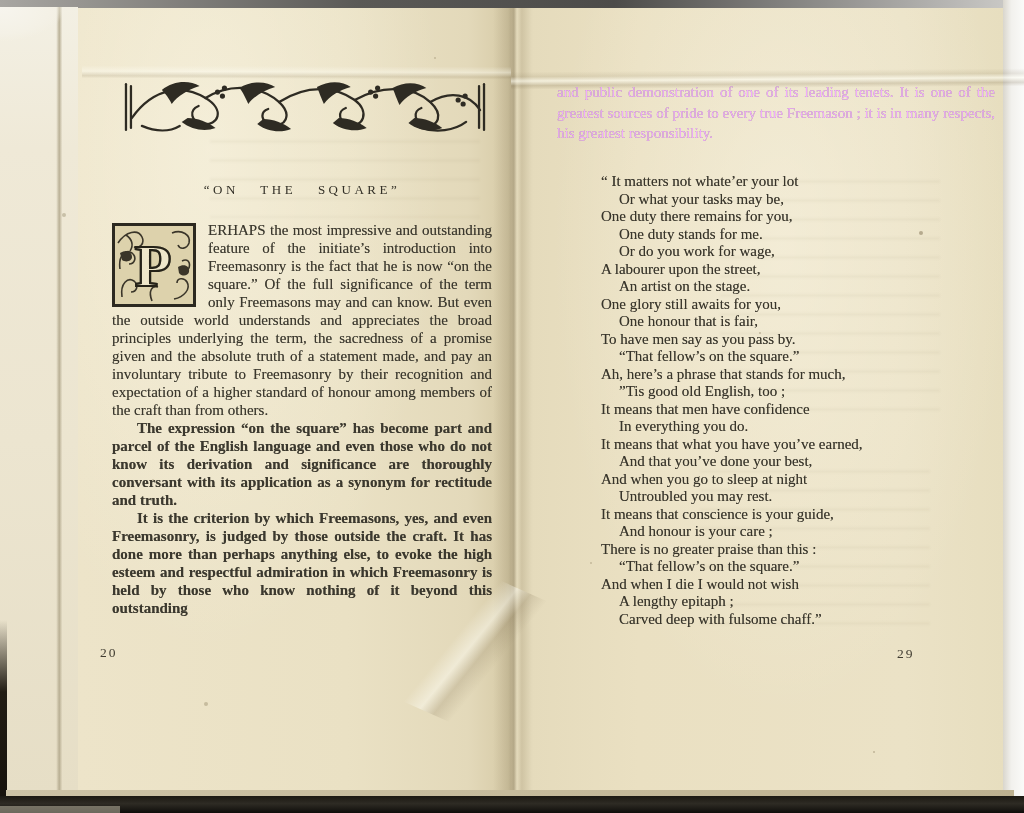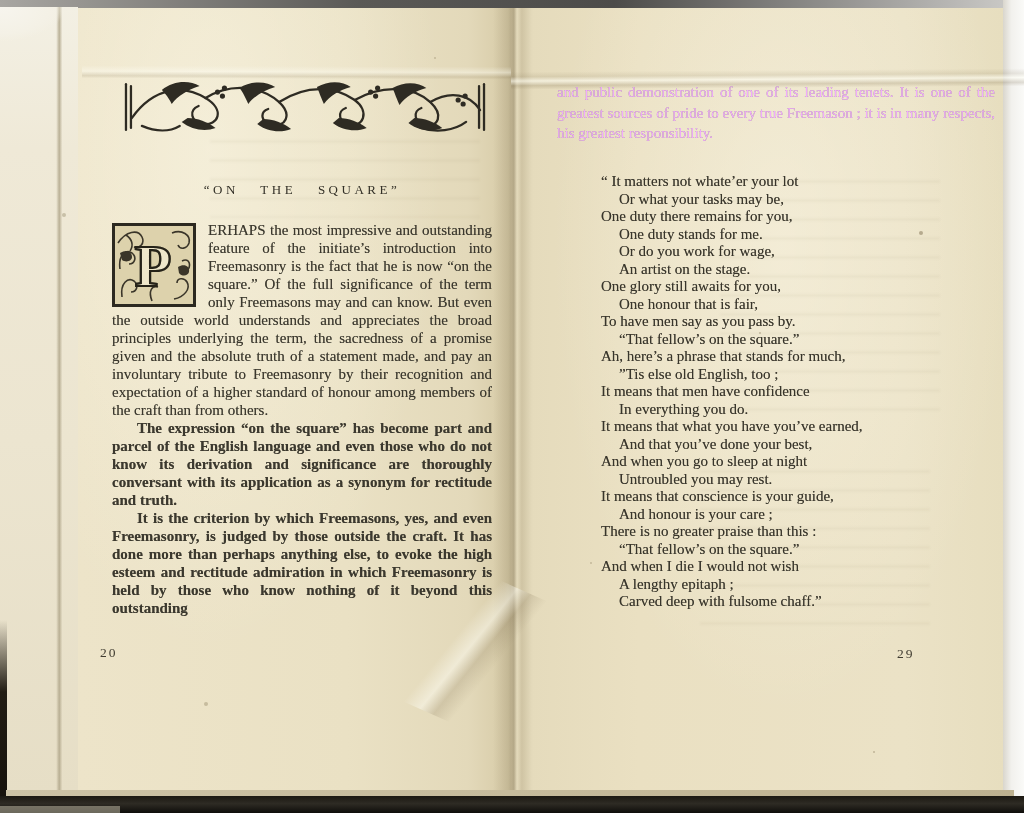--- a/index.html
+++ b/index.html
@@ -162,40 +162,41 @@
         </g>
         <g fill="#3a3529">
           <path d="M8,30 C14,26 20,28 20,34 C20,38 14,40 10,37 Z"></path>
           <path d="M66,44 C72,40 78,43 77,49 C76,53 70,54 67,50 Z"></path>
         </g>
         <text x="41" y="63" text-anchor="middle" font-size="60" font-weight="bold" fill="#efe7ca" stroke="#262319" stroke-width="2.2">P</text>
       </svg>
         </span><span>ERHAPS the most impressive and outstanding feature of the initiate’s introduction into Freemasonry is the fact that he is now “on the square.”  Of the full significance of the term only Freemasons may and can know.  But even the outside world understands and appreciates the broad principles underlying the term, the sacredness of a promise given and the absolute truth of a statement made, and pay an involuntary tribute to Freemasonry by their recognition and expectation of a higher standard of honour among members of the craft than from others.</span>
     </p>
     <p class="ind">The expression “on the square” has become part and parcel of the English language and even those who do not know its derivation and significance are thoroughly conversant with its application as a synonym for rectitude and truth.</p>
-    <p class="ind">It is the criterion by which Freemasons, yes, and even Freemasonry, is judged by those outside the craft.  It has done more than perhaps anything else, to evoke the high esteem and rectitude admiration in which Freemasonry is held by those who know nothing of it beyond this outstanding</p>
+    <p class="ind">It is the criterion by which Freemasons, yes, and even Freemasonry, is judged by those outside the craft.  It has done more than perhaps anything else, to evoke the high esteem and respectful admiration in which Freemasonry is held by those who know nothing of it beyond this outstanding</p>
   </div>
 
   <div class="folio folio-left">20</div>
 
   <p class="right-prose">and public demonstration of one of its leading tenets. It is one of the greatest sources of pride to every true Freemason ;  it is in many respects, his greatest responsibility.</p>
 
   <div class="poem">
     <div class="line in1">“ It matters not whate’er your lot</div>
     <div class="line in2">Or what your tasks may be,</div>
     <div class="line in1">One duty there remains for you,</div>
     <div class="line in2">One duty stands for me.</div>
     <div class="line in2">Or do you work for wage,</div>
+    <div class="line in1">A labourer upon the street,</div>
     <div class="line in2">An artist on the stage.</div>
     <div class="line in1">One glory still awaits for you,</div>
     <div class="line in2">One honour that is fair,</div>
     <div class="line in1">To have men say as you pass by.</div>
     <div class="line in2">“That fellow’s on the square.”</div>
     <div class="line in1">Ah, here’s a phrase that stands for much,</div>
-    <div class="line in2">”Tis else old English, too ;</div>
+    <div class="line in2">”Tis good old English, too ;</div>
     <div class="line in1">It means that men have confidence</div>
     <div class="line in2">In everything you do.</div>
     <div class="line in1">It means that what you have you’ve earned,</div>
     <div class="line in2">And that you’ve done your best,</div>
     <div class="line in1">And when you go to sleep at night</div>
     <div class="line in2">Untroubled you may rest.</div>
     <div class="line in1">It means that conscience is your guide,</div>
     <div class="line in2">And honour is your care ;</div>
     <div class="line in1">There is no greater praise than this :</div>
     <div class="line in2">“That fellow’s on the square.”</div>

